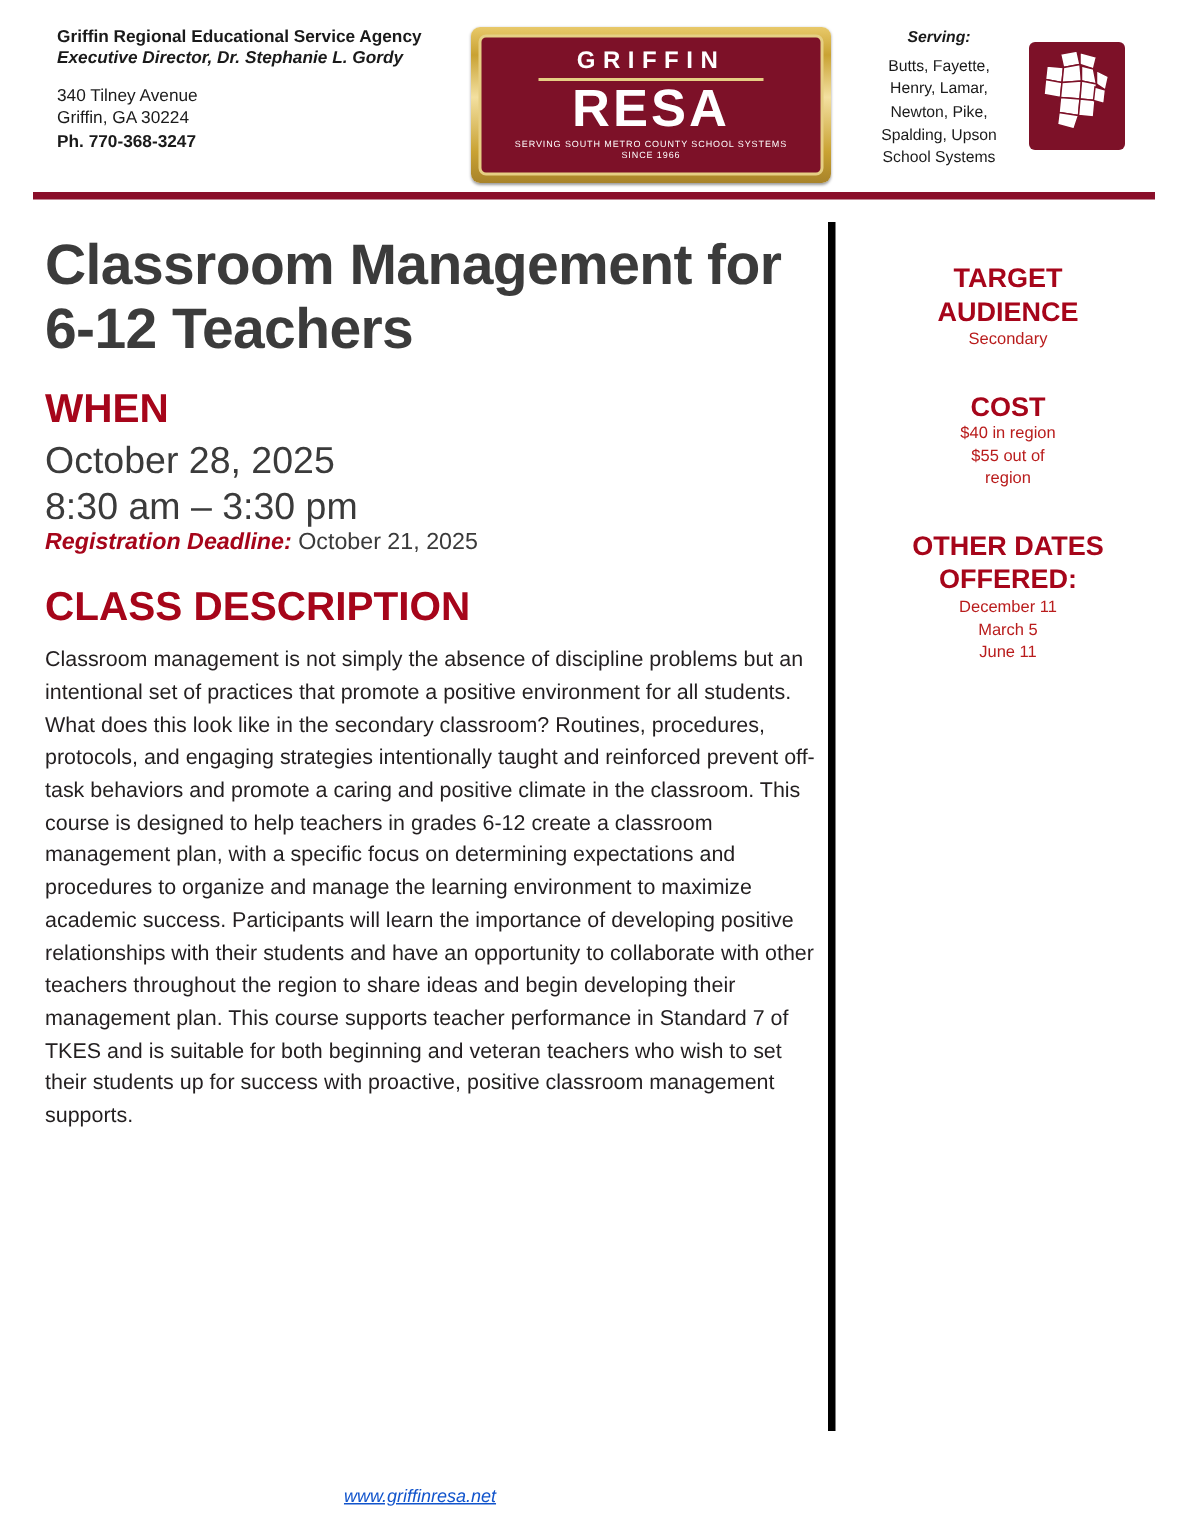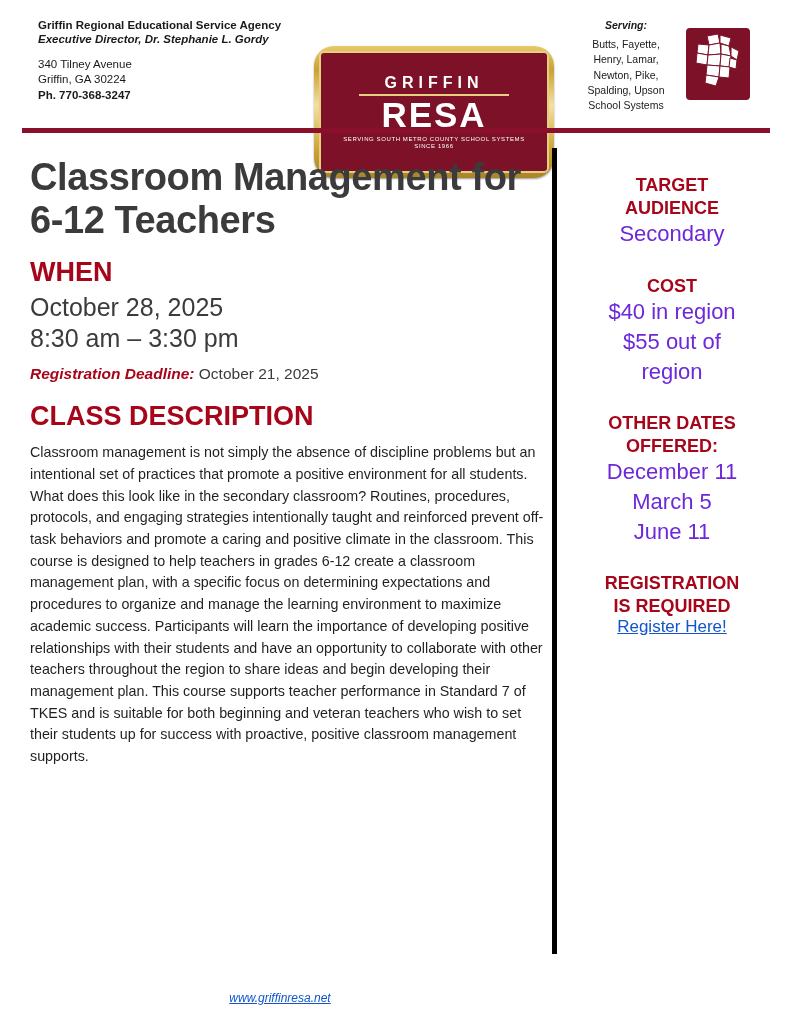--- a/index.html
+++ b/index.html
@@ -60,27 +60,26 @@
 
   
   .logo-wrap {
     width: 248px;
     margin-left: 8px;
     margin-top: 4px;
   }
   .logo {
     position: relative;
     width: 240px;
-    height: 132px;
-    border-radius: 20px;
+    height: 104px;
+    border-radius: 6px;
     background: linear-gradient(180deg,#e8c96a 0%, #c9a233 18%, #f3e0a0 45%, #c9a233 80%, #a8832a 100%);
     padding: 5px;
     box-sizing: border-box;
     box-shadow: 0 1px 2px rgba(0,0,0,.4);
-    margin-top: 28px;
   }
   .logo-inner {
     width: 100%;
     height: 100%;
     background: #7d1128;
     border-radius: 5px;
     border: 2px solid #e6cf84;
     box-sizing: border-box;
     display: flex;
     flex-direction: column;
@@ -200,21 +199,20 @@
     font-weight: bold;
     color: #a6051a;
     margin: 0 0 4px 0;
   }
   .when-date, .when-time {
     font-size: 25px;
     color: #3b3b3b;
     line-height: 1.22;
   }
   .reg-deadline {
-    margin-top: 12px;
     font-size: 15.5px;
     color: #3b3b3b;
   }
   .reg-deadline b {
     color: #a6051a;
     font-style: italic;
   }
   .class-desc-head {
     font-size: 27px;
     font-weight: bold;
@@ -229,22 +227,22 @@
   }
 
   
   .rc-head {
     font-size: 18px;
     font-weight: bold;
     color: #a6051a;
     line-height: 1.25;
   }
   .rc-text {
-    font-size: 22px;
-    color: #6d28d9;
+    font-size: 11px;
+    color: #b91c1c;
     line-height: 1.35;
   }
   .rc-block { margin-bottom: 26px; margin-top: 20px; }
   .rc-link {
     font-size: 17px;
     color: #1154cc;
     text-decoration: underline;
     cursor: pointer;
   }
 
@@ -359,25 +357,20 @@
       </div>
 
       <div class="rc-block">
         <div class="rc-head">OTHER DATES</div>
         <div class="rc-head">OFFERED:</div>
         <div class="rc-text">December 11</div>
         <div class="rc-text">March 5</div>
         <div class="rc-text">June 11</div>
       </div>
 
-      <div class="rc-block">
-        <div class="rc-head">REGISTRATION</div>
-        <div class="rc-head">IS REQUIRED</div>
-        <div class="rc-link">Register Here!</div>
-      </div>
 
     </div>
   </div>
 
   <div class="footer">
     <a>www.griffinresa.net</a>
   </div>
 
 </div>
 

